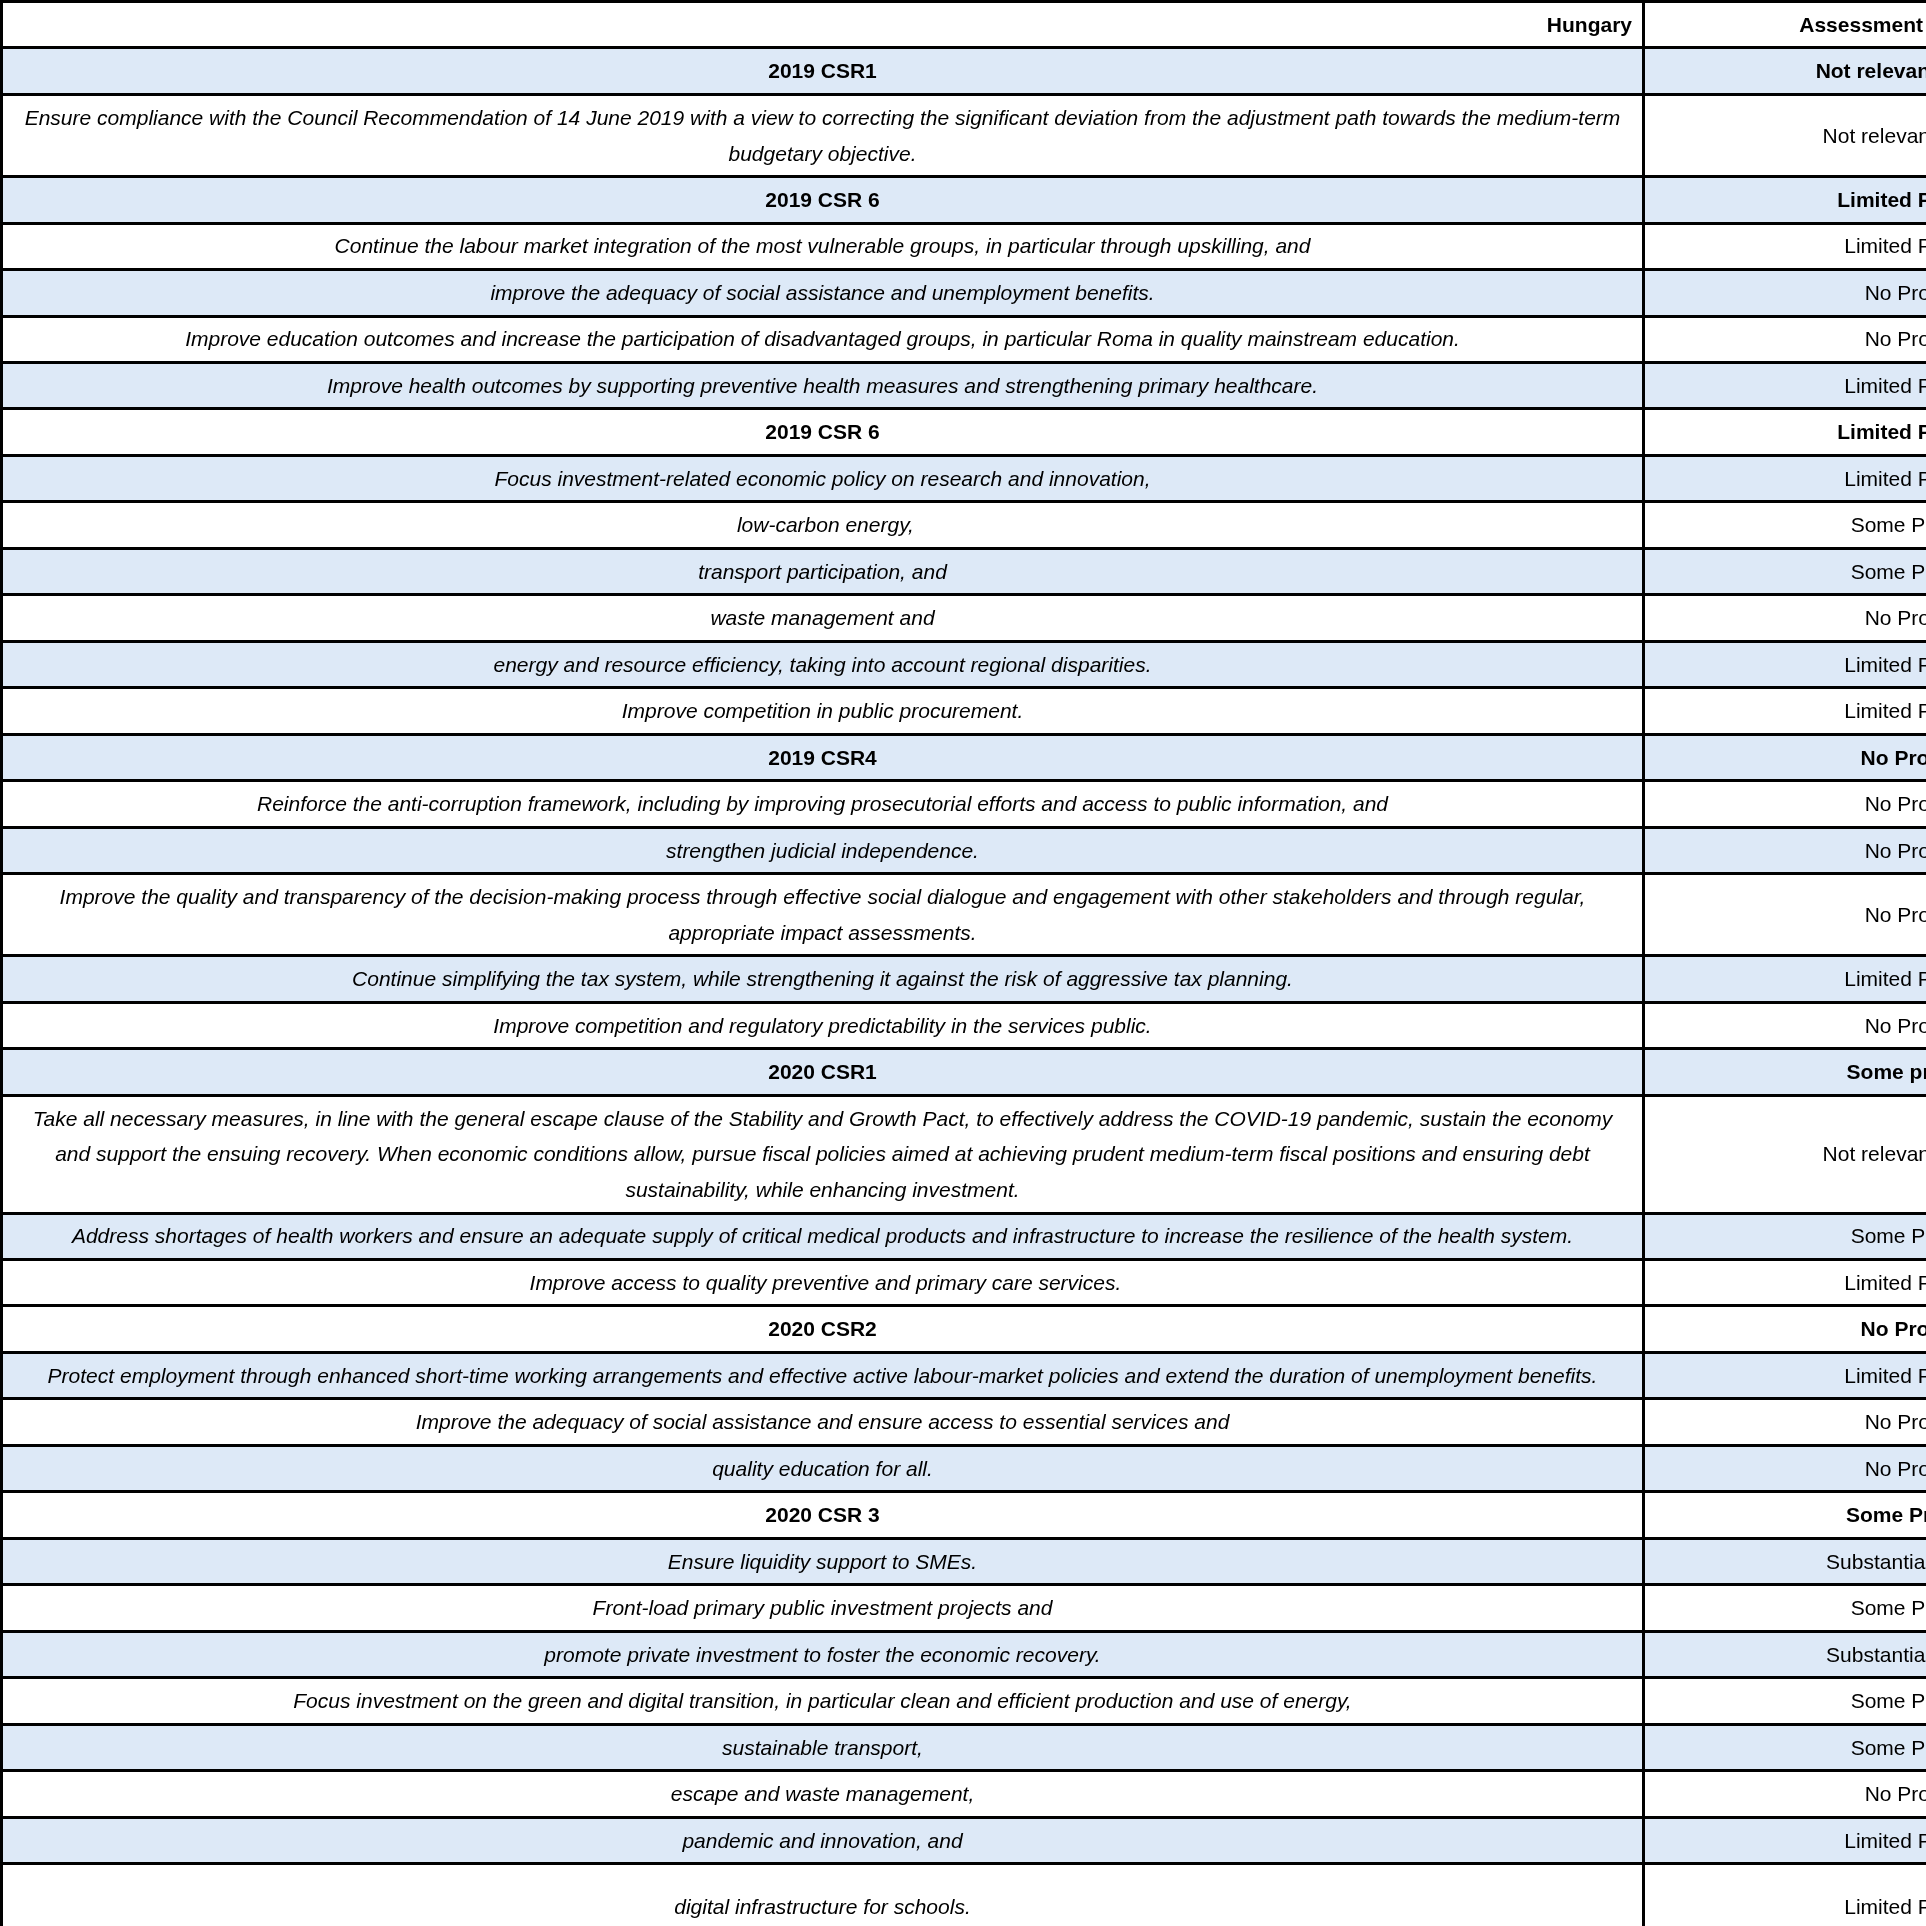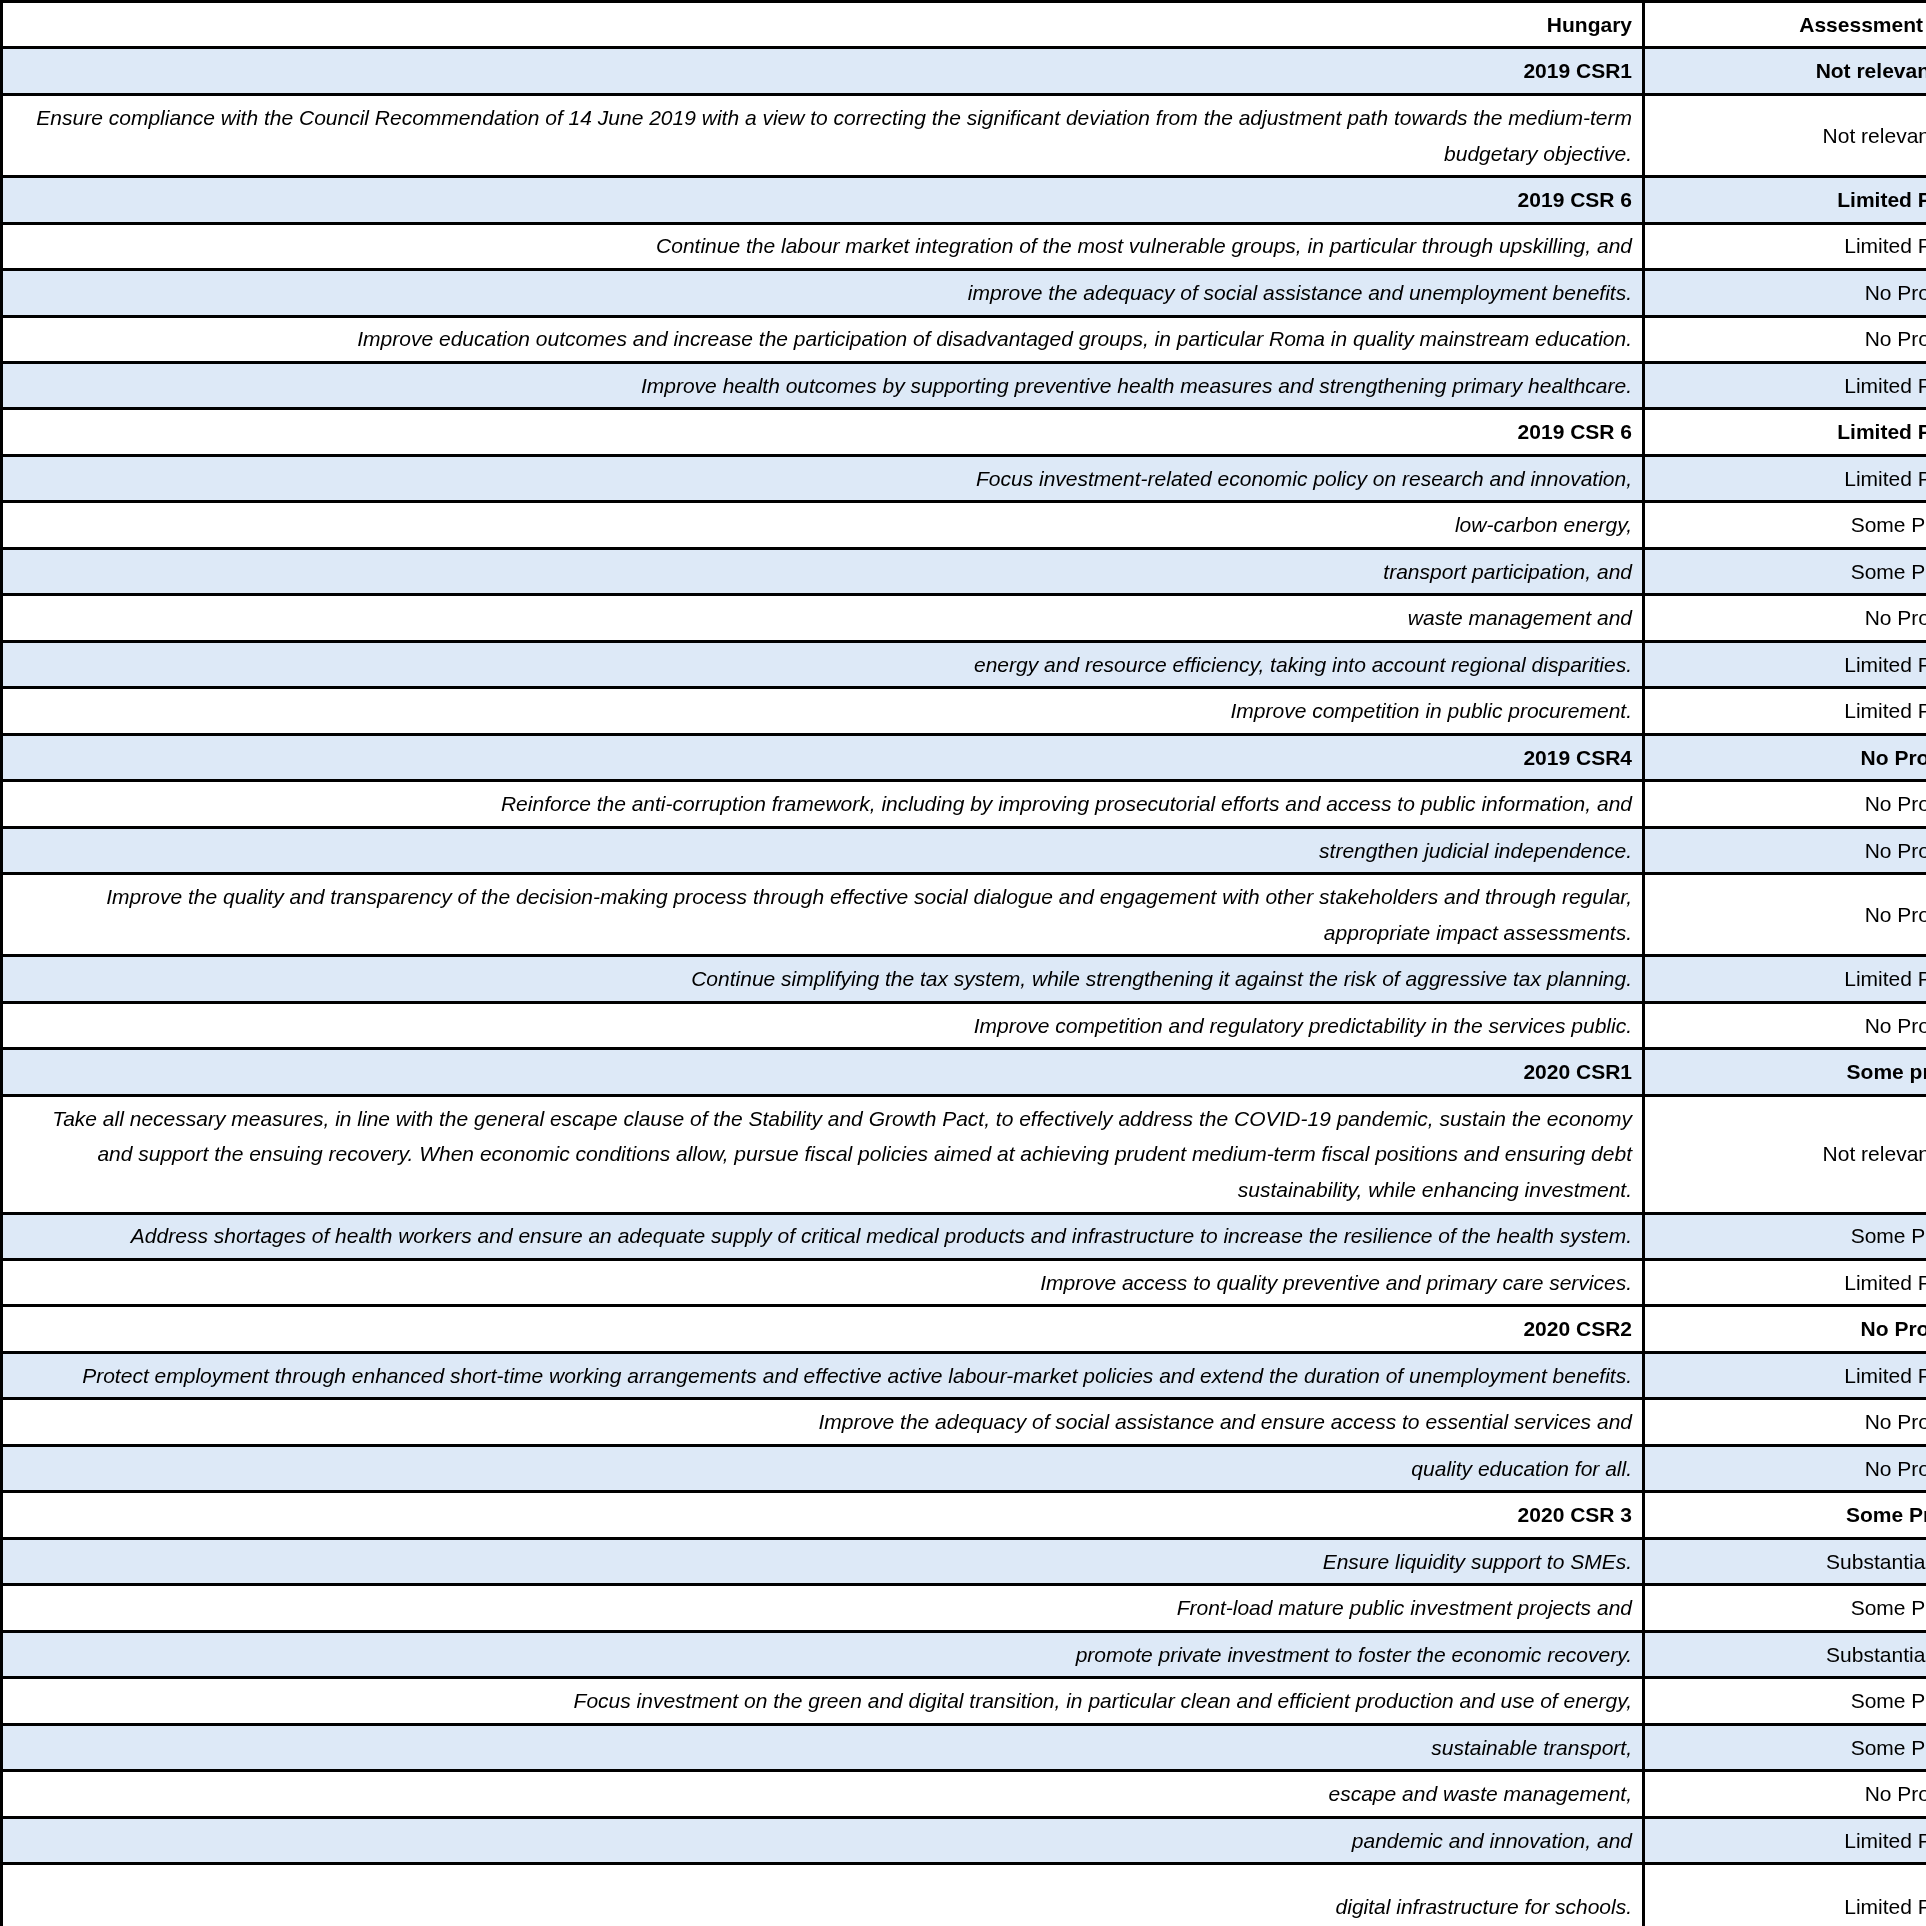--- a/index.html
+++ b/index.html
@@ -5,21 +5,21 @@
   :root { --shade:#dde9f7; --border:#000000; }
   html,body { margin:0; padding:0; background:#ffffff; }
   body { width:2201px; font-family:"Liberation Sans", sans-serif; color:#000; }
   table { width:2201px; border-collapse:collapse; table-layout:fixed; }
   col.col-left  { width:1642px; }
   col.col-right { width:559px; }
   td, th { border:3.1px solid var(--border); vertical-align:middle; font-size:21px; line-height:1.7; padding:3.9px 10px; overflow:hidden; }
   tr.shaded td, tr.shaded th { background:var(--shade); }
   th.left  { text-align:right;  font-weight:bold; font-style:normal; }
   th.right { text-align:center; font-weight:bold; }
-  td.left  { text-align:right; font-style:italic; white-space:pre-wrap; }
+  td.left  { text-align:center; font-style:italic; white-space:pre-wrap; }
   td.right { text-align:center; font-style:normal; }
   tr.csr td.left  { font-style:normal; font-weight:bold; }
   tr.csr td.right { font-weight:bold; }
 </style>
 </head>
 <body>
 
 <table>
   <colgroup>
     <col class="col-left">
@@ -146,21 +146,21 @@
   </tr>
       <tr class="csr" style="height: 40px;">
     <td class="left">2020 CSR 3</td>
     <td class="right">Some Progress</td>
   </tr>
       <tr class="shaded" style="height: 42px;">
     <td class="left">Ensure liquidity support to SMEs.</td>
     <td class="right">Substantial Progress</td>
   </tr>
       <tr style="height: 42px;">
-    <td class="left">Front-load mature public investment projects and</td>
+    <td class="left">Front-load primary public investment projects and</td>
     <td class="right">Some Progress</td>
   </tr>
       <tr class="shaded" style="height: 42px;">
     <td class="left">promote private investment to foster the economic recovery.</td>
     <td class="right">Substantial Progress</td>
   </tr>
       <tr style="height: 42px;">
     <td class="left">Focus investment on the green and digital transition, in particular clean and efficient production and use of energy,</td>
     <td class="right">Some Progress</td>
   </tr>

